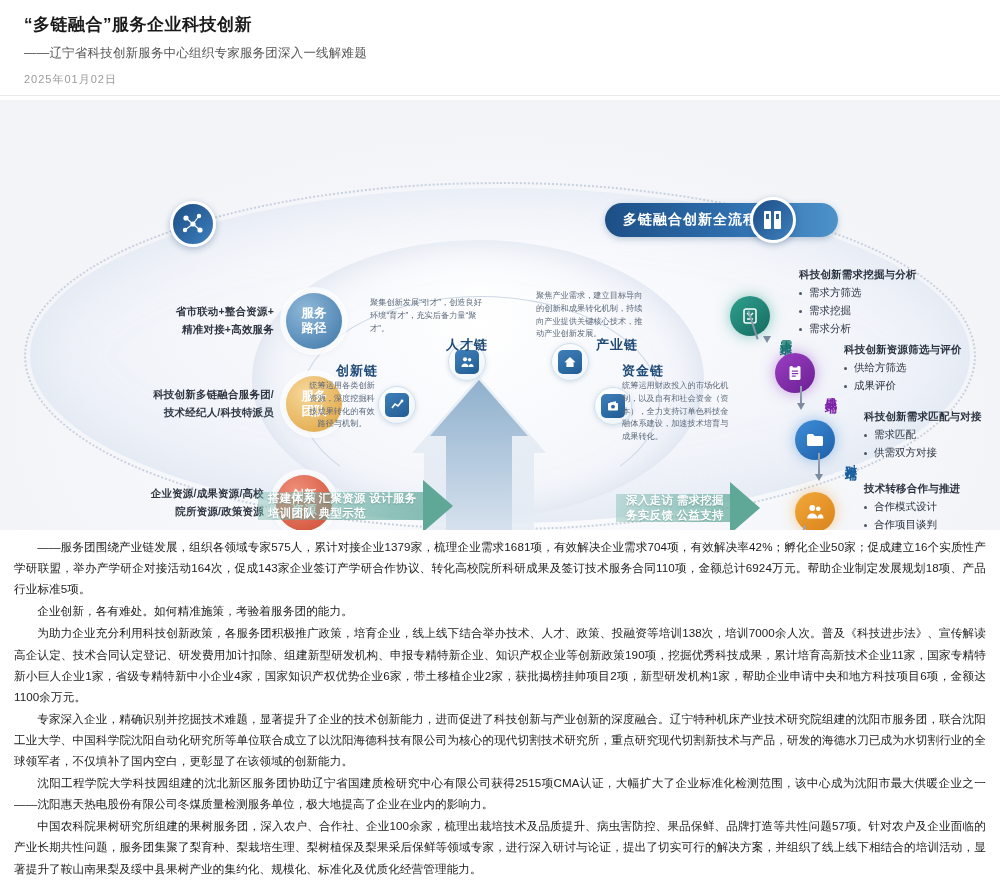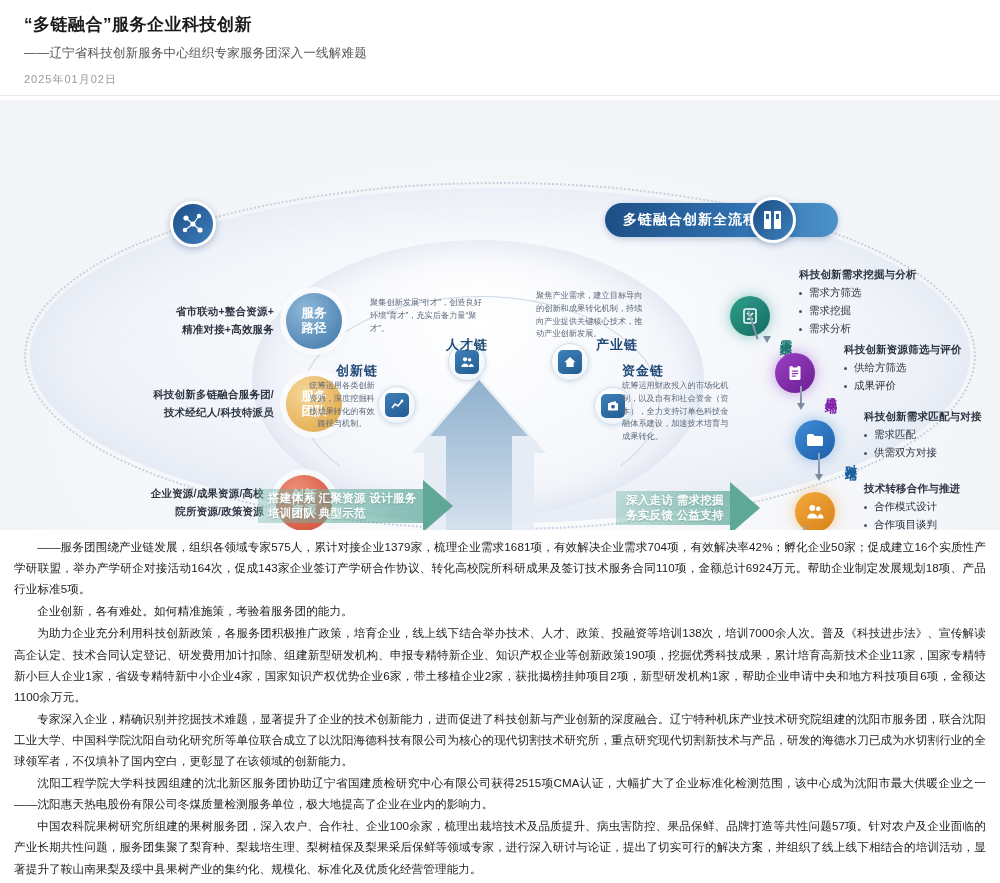--- a/index.html
+++ b/index.html
@@ -118,21 +118,21 @@
     position:absolute; left:300px; top:196px; width:360px; height:210px;
     border-radius:50%; border:1.5px solid #cdd8e6; border-bottom-color:transparent;
   }
 
   
   .uparrow { position:absolute; left:404px; top:258px; width:150px; height:175px; }
 
   
   .gbanner { position:absolute; height:52px; display:flex; align-items:center; }
   .gbody {
-    height:34px; display:flex; align-items:center; padding:0 6px 0 10px;
+    height:28px; display:flex; align-items:center; padding:0 6px 0 10px;
     background: linear-gradient(90deg, rgba(120,186,172,.42), rgba(96,170,156,.72));
     color:#ffffff; font-size:11.5px; font-weight:bold; line-height:1.35; letter-spacing:.3px;
     text-shadow:0 1px 1px rgba(60,110,100,.35);
   }
   .ghead {
     width:0;height:0;border-top:26px solid transparent;border-bottom:26px solid transparent;
     border-left:30px solid #5fa796;
   }
 
   

